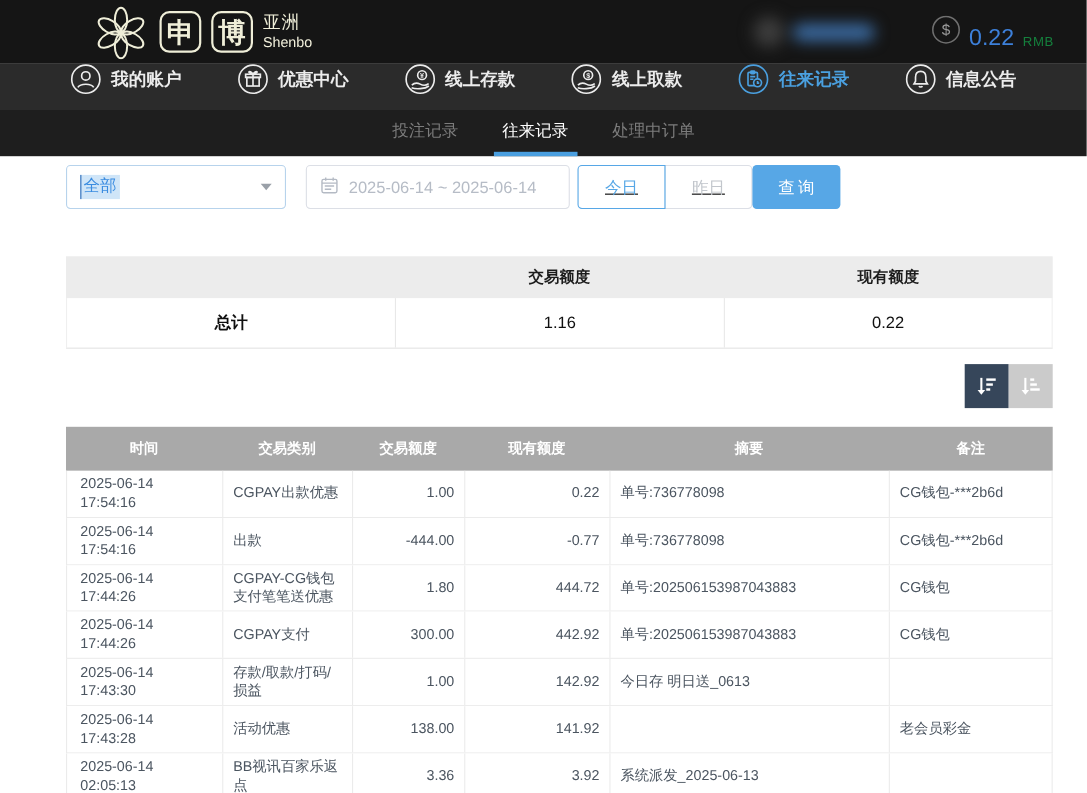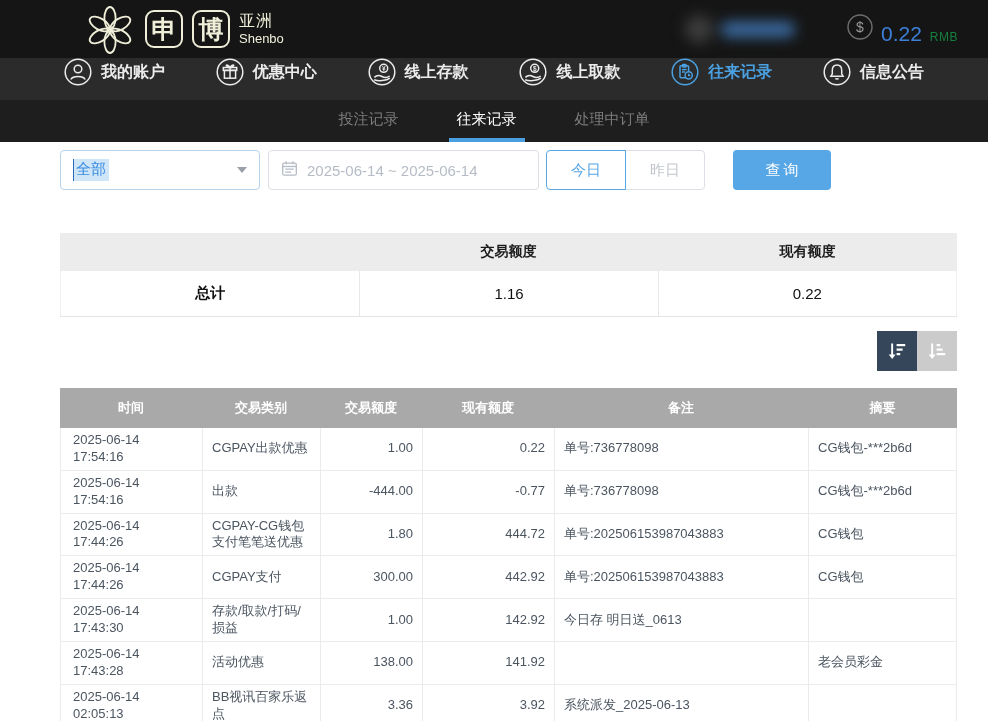--- a/index.html
+++ b/index.html
@@ -29,48 +29,48 @@
 
   
   .nav-bar { height:42px; background:#2b2b2b; display:flex; align-items:flex-start;
     justify-content:space-between; padding:0 64px; }
   .nav-item { display:flex; align-items:center; gap:9px; color:#ececec;
     font-size:16px; font-weight:bold; cursor:pointer; white-space:nowrap; }
   .nav-item.active { color:#4aa0e0; }
   .nav-item svg { display:block; }
 
   
-  .subtab-bar { height:42px; background:#1e1e1e; display:flex; justify-content:center; gap:42px; }
+  .subtab-bar { height:42px; background:#1e1e1e; display:flex; justify-content:center; gap:24px; }
   .subtab { display:flex; align-items:center; color:#7c7c7c; font-size:15px;
     padding:0 8px; border-bottom:4px solid transparent; cursor:pointer; }
   .subtab.active { color:#fff; border-bottom-color:#4a9fe0; }
 
   
   .content { padding:8px 0 0 60px; }
 
   .filter-row { display:flex; height:40px; }
   .dropdown { width:200px; height:40px; border:1px solid #b7d3ec; border-radius:4px;
     display:flex; align-items:center; padding:0 12px; cursor:pointer; background:#fff;gap:12px; }
   .dropdown-value { font-size:15px; color:#3a8ce0; background:#cfe5f8;
     border-left:1.5px solid #2b6cb8; padding:1px 3px 2px 2px; }
   .caret { margin-left:auto; width:0; height:0; border-left:5px solid transparent;
     border-right:5px solid transparent; border-top:6px solid #9aa0a8; }
-  .date-input { width:271px; height:40px; border:1px solid #dcdfe6; border-radius:4px;
-    margin-left:8px; display:flex; align-items:center; gap:9px; padding:0 12px;
+  .date-input { width:240px; height:40px; border:1px solid #dcdfe6; border-radius:4px;
+    margin-left:18px; display:flex; align-items:center; gap:9px; padding:0 12px;
     color:#b6bcc6; font-size:15px; cursor:pointer; }
   .date-input svg { color:#b4bac4; }
-  .btn-group { display:flex; margin-left:7px; }
+  .btn-group { display:flex; margin-left:7px;text-decoration:underline; }
   .quick-btn { width:80px; height:40px; border:1px solid #dcdfe6; background:#fff;
     color:#c2c6cc; font-size:15px; display:flex; align-items:center; justify-content:center;
     cursor:pointer; margin-left:-1px; }
   .quick-btn:first-child { border-radius:4px 0 0 4px; margin-left:0; }
   .quick-btn:last-child { border-radius:0 4px 4px 0; }
   .quick-btn.active { border-color:#57a7e6; color:#57a7e6; position:relative; z-index:1; }
-  .search-btn { width:98px; height:40px; background:#57a7e6; border:none; border-radius:4px;
-    margin-left:28px; color:#fff; font-size:15px; letter-spacing:3px; padding-left:3px;
+  .search-btn { width:80px; height:40px; background:#57a7e6; border:none; border-radius:4px;
+    margin-left:0; color:#fff; font-size:15px; letter-spacing:3px; padding-left:3px;
     display:flex; align-items:center; justify-content:center; cursor:pointer; }
 
   
   .summary-table { width:897px; margin-top:43px; }
   .sum-header { display:grid; grid-template-columns:1fr 1fr 1fr; height:38px; background:#ececec; }
   .sum-header-cell { display:flex; align-items:center; justify-content:center;
     font-size:14px; font-weight:bold; color:#1c1c1c; }
   .sum-body { display:grid; grid-template-columns:1fr 1fr 1fr; height:46px;
     border-bottom:1px solid #e3e3e3; border-left:1px solid #efefef; border-right:1px solid #efefef; }
   .sum-cell { display:flex; align-items:center; justify-content:center;
@@ -280,22 +280,22 @@
       </svg>
     </div>
   </div>
 
   <div class="txn-table">
     <div class="txn-header">
       <div class="txn-header-cell">时间</div>
       <div class="txn-header-cell">交易类别</div>
       <div class="txn-header-cell">交易额度</div>
       <div class="txn-header-cell">现有额度</div>
+      <div class="txn-header-cell">摘要</div>
       <div class="txn-header-cell">备注</div>
-      <div class="txn-header-cell">摘要</div>
     </div>
     <div>
   <div class="txn-row">
     <div class="txn-cell c0">2025-06-14 17:54:16</div>
     <div class="txn-cell">CGPAY出款优惠</div>
     <div class="txn-cell num">1.00</div>
     <div class="txn-cell num">0.22</div>
     <div class="txn-cell">单号:736778098</div>
     <div class="txn-cell">CG钱包-***2b6d</div>
   </div>

